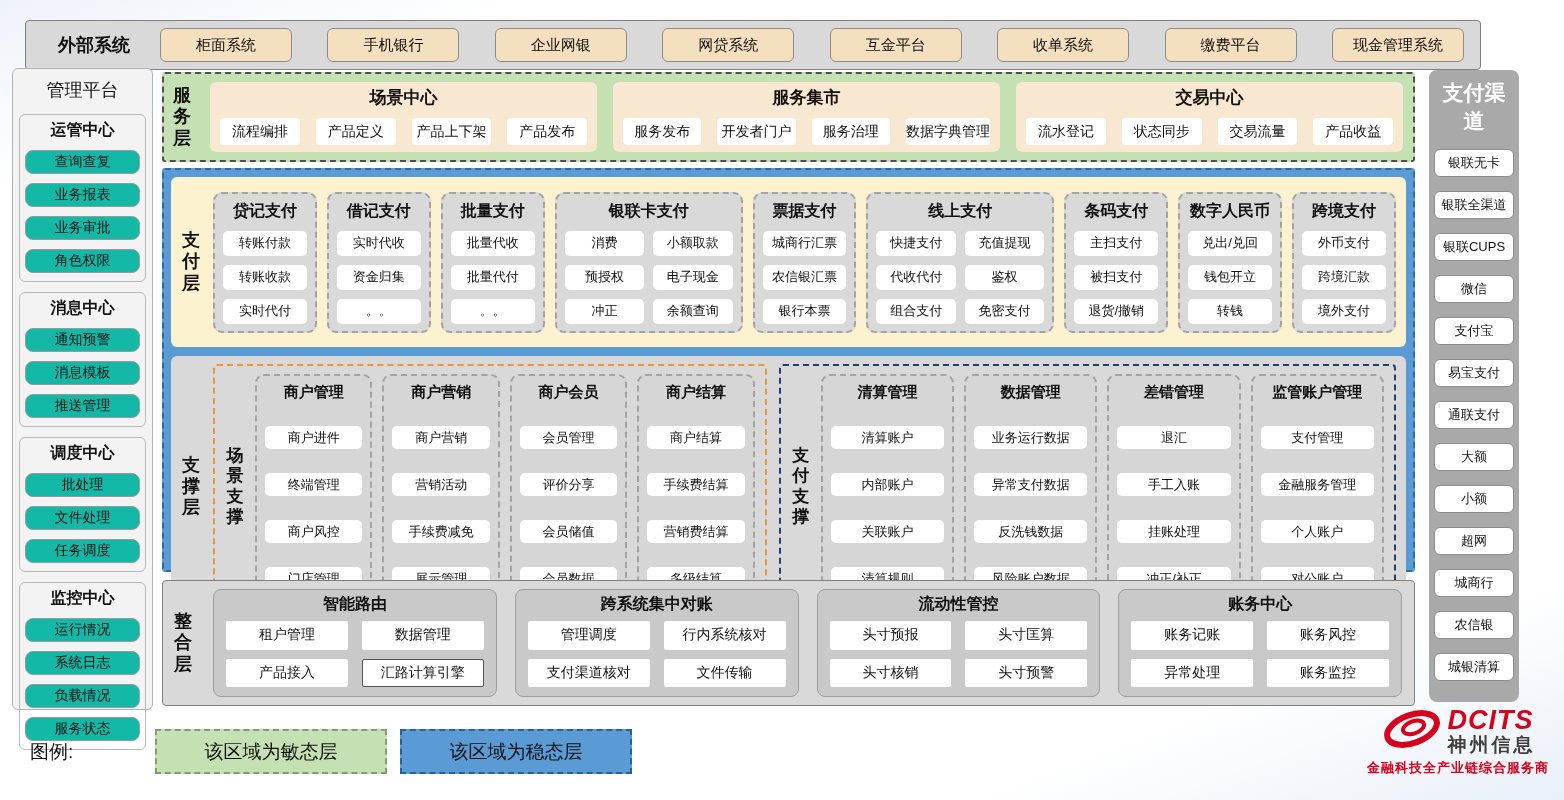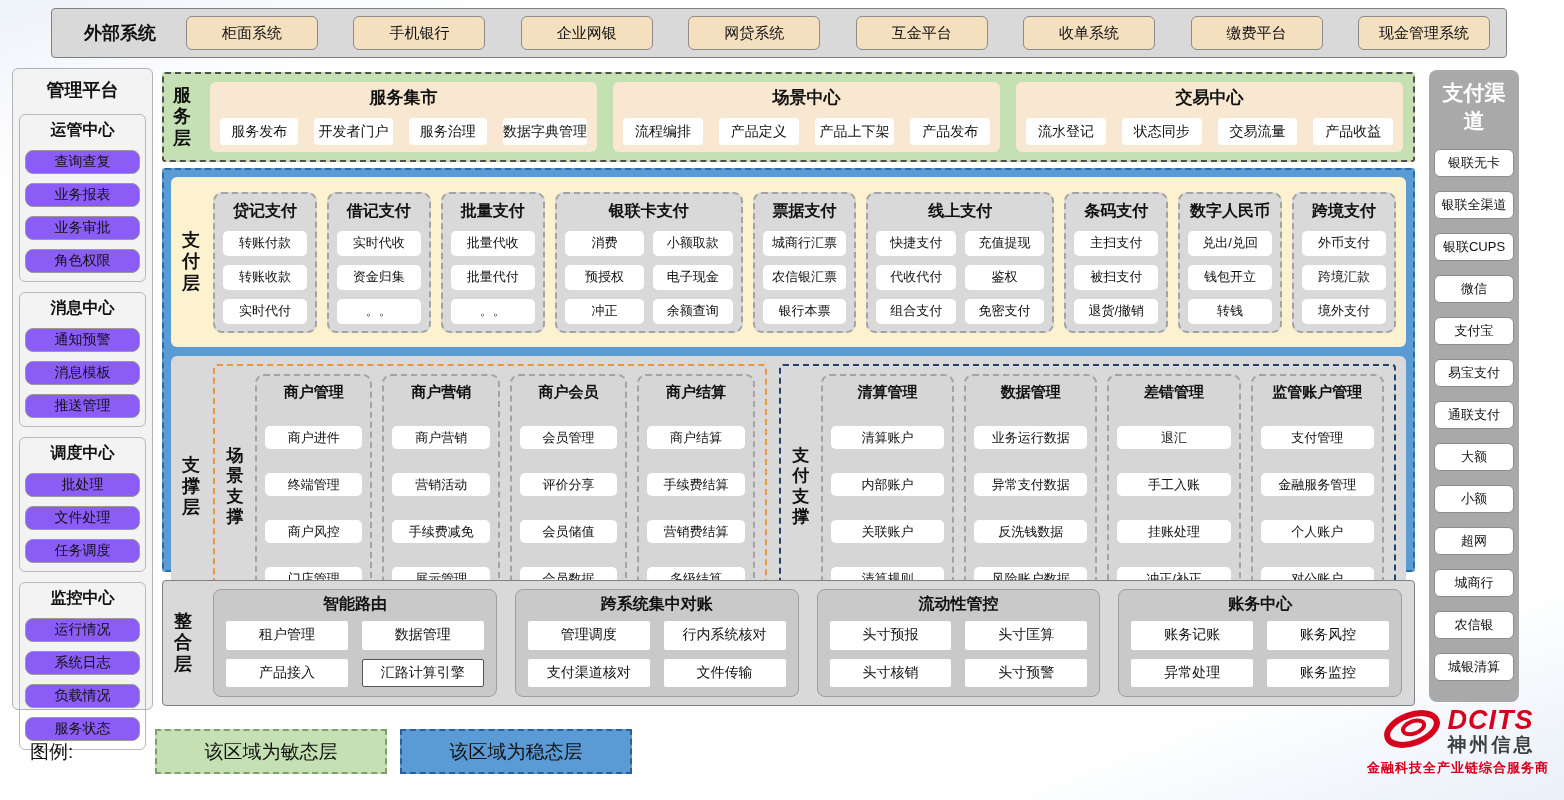--- a/index.html
+++ b/index.html
@@ -1,35 +1,35 @@
 <!DOCTYPE html>
 <html><head>
 <meta charset="utf-8">
 <style>
   *{box-sizing:border-box;margin:0;padding:0;font-family:"Liberation Sans","DejaVu Sans",sans-serif;}
   html,body{width:1564px;height:800px;overflow:hidden;}
   .page{position:relative;width:1564px;height:800px;color:#111;
         background:linear-gradient(160deg,#eef3fa 0%,#ffffff 14%,#ffffff 84%,#e9f0f8 100%);}
 
   
-  .topbar{position:absolute;left:25px;top:8px;width:1456px;height:50px;background:#d9d9d9;
-          border:1px solid #808080;border-radius:4px;display:flex;align-items:center;padding:0 16px;margin-left:26px;}
+  .topbar{position:absolute;left:25px;top:20px;width:1456px;height:50px;background:#d9d9d9;
+          border:1px solid #808080;border-radius:4px;display:flex;align-items:center;padding:0 16px;}
   .topbar-label{font-size:18px;font-weight:700;margin:0 30px 0 16px;white-space:nowrap;}
   .topbar-items{flex:1;display:flex;justify-content:space-between;align-items:center;}
   .tan-btn{width:132px;height:34px;background:#f4dfbe;border:1px solid #8c8c8c;border-radius:6px;
            display:flex;align-items:center;justify-content:center;font-size:15px;white-space:nowrap;}
 
   
   .leftbar{position:absolute;left:12px;top:68px;width:141px;height:642px;background:#f3f3f3;
            border:1px solid #b3b3b3;border-radius:6px;padding:5px 6px;display:flex;flex-direction:column;}
-  .leftbar-title{text-align:center;font-weight:700;font-size:18px;padding:4px 0 2px;}
+  .leftbar-title{text-align:center;font-weight:400;font-size:18px;padding:4px 0 2px;}
   .mgroup{border:1px solid #b9b9b9;border-radius:6px;padding:5px 5px 8px;margin-top:10px;
           display:flex;flex-direction:column;gap:9px;}
   .mgroup-title{text-align:center;font-weight:700;font-size:16px;}
-  .mbtn{background:#8b5cf6;border:1px solid #9a9a9a;border-radius:8px;height:24px;
+  .mbtn{background:#14b8a6;border:1px solid #9a9a9a;border-radius:8px;height:24px;
         display:flex;align-items:center;justify-content:center;font-size:14px;white-space:nowrap;}
 
   
   .rightbar{position:absolute;left:1429px;top:70px;width:90px;height:632px;background:#a9a9a9;
             border-radius:8px;padding:9px 5px;display:flex;flex-direction:column;gap:14px;}
   .rightbar-title{color:#fff;font-weight:700;font-size:21px;text-align:center;}
   .cbtn{background:#fff;border:1px solid #8c8c8c;border-radius:6px;height:28px;
         display:flex;align-items:center;justify-content:center;font-size:13px;white-space:nowrap;}
 
   
@@ -146,35 +146,35 @@
       <div class="mbtn">运行情况</div>
       <div class="mbtn">系统日志</div>
       <div class="mbtn">负载情况</div>
       <div class="mbtn">服务状态</div>
     </div>
   </div>
 
   <div class="svc">
     <div class="vlabel">服务层</div>
     <div class="svc-panel">
+      <div class="svc-title">场景中心</div>
+      <div class="svc-items">
+        <div class="wbtn">流程编排</div>
+        <div class="wbtn">产品定义</div>
+        <div class="wbtn">产品上下架</div>
+        <div class="wbtn">产品发布</div>
+      </div>
+    </div>
+    <div class="svc-panel">
       <div class="svc-title">服务集市</div>
       <div class="svc-items">
         <div class="wbtn">服务发布</div>
         <div class="wbtn">开发者门户</div>
         <div class="wbtn">服务治理</div>
         <div class="wbtn">数据字典管理</div>
-      </div>
-    </div>
-    <div class="svc-panel">
-      <div class="svc-title">场景中心</div>
-      <div class="svc-items">
-        <div class="wbtn">流程编排</div>
-        <div class="wbtn">产品定义</div>
-        <div class="wbtn">产品上下架</div>
-        <div class="wbtn">产品发布</div>
       </div>
     </div>
     <div class="svc-panel">
       <div class="svc-title">交易中心</div>
       <div class="svc-items">
         <div class="wbtn">流水登记</div>
         <div class="wbtn">状态同步</div>
         <div class="wbtn">交易流量</div>
         <div class="wbtn">产品收益</div>
       </div>

